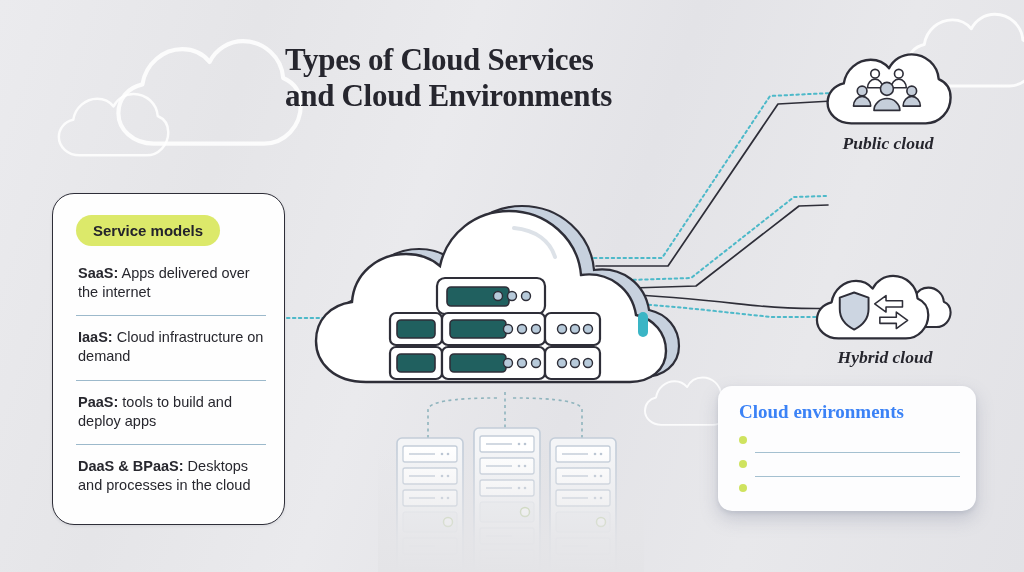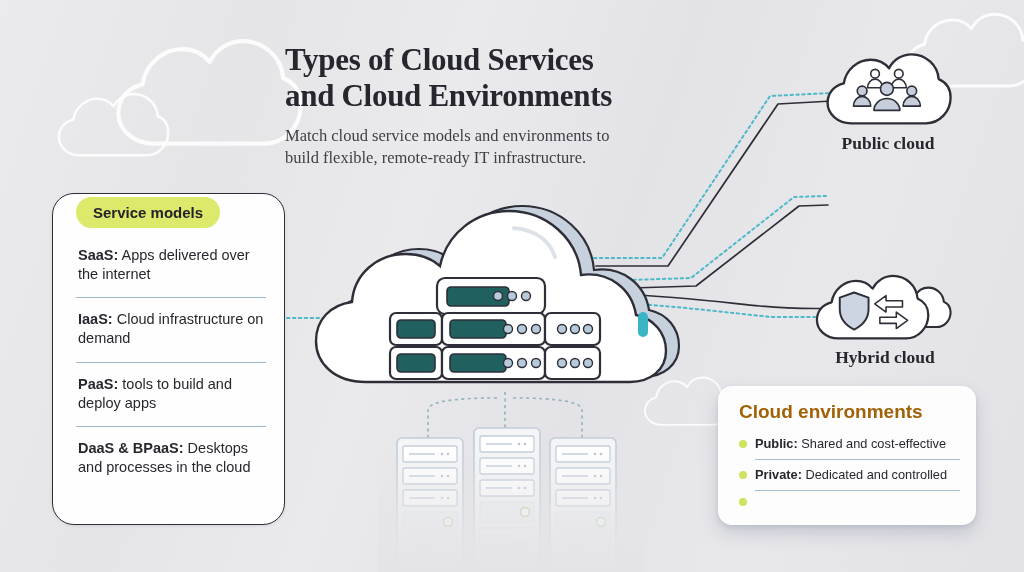--- a/index.html
+++ b/index.html
@@ -16,42 +16,42 @@
 
   
   .header{left:285px;top:42px;width:452px;text-align:left;}
   .title{font-family:"Liberation Serif",serif;font-weight:bold;font-size:31px;line-height:1.16;color:#26262e;letter-spacing:-0.3px;}
   .subtitle{margin-top:11px;font-family:"Liberation Serif",serif;font-size:16.5px;line-height:1.32;color:#3e3e46;}
 
   
   .svc-panel{
     left:52px;top:193px;width:233px;height:332px;box-sizing:border-box;
     background:#fefefe;border:1.6px solid #2e2e38;border-radius:22px;
-    padding:3px 18px 14px 23px;box-shadow:0 1px 3px rgba(40,50,70,.10);
+    padding:21px 18px 14px 23px;box-shadow:0 1px 3px rgba(40,50,70,.10);
   }
   .badge{
     display:inline-block;background:#dce96a;color:#23232b;
     font-weight:bold;font-size:15px;padding:7px 17px;border-radius:17px;margin-bottom:6px;
   }
   .svc-item{font-size:14.5px;line-height:1.32;color:#27272e;padding:12px 2px 13px 2px;}
   .svc-item b{font-weight:bold;}
   .svc-item.sep{border-bottom:1px solid #9cb9cb;}
 
   
   .ctype{text-align:center;}
-  .ctype-label{font-family:"Liberation Serif",serif;font-weight:bold;font-size:17.5px;color:#26262e;margin-top:1px;}
+  .ctype-label{font-family:"Liberation Serif",serif;font-weight:bold;font-size:17.5px;color:#26262e;margin-top:1px;font-style:italic;}
 
   
   .env-panel{
     left:718px;top:386px;width:258px;box-sizing:border-box;
     background:#fdfdfe;border-radius:14px;
     padding:15px 16px 11px 21px;
     box-shadow:0 8px 18px rgba(110,120,145,.28),0 2px 4px rgba(110,120,145,.18);
   }
-  .env-title{font-family:Liberation Sans, sans-serif;font-weight:bold;font-size:19px;color:#a16207;margin-bottom:6px;}
+  .env-title{font-family:Liberation Serif, serif;font-weight:bold;font-size:19px;color:#3b82f6;margin-bottom:6px;}
   .env-item{display:flex;align-items:center;padding:7px 0 8px 0;font-size:12.8px;color:#27272e;}
   .env-item b{font-weight:bold;}
   .env-dot{width:8px;height:8px;border-radius:50%;background:#cfe35f;margin-right:8px;flex:0 0 auto;}
   .env-sep{height:1px;background:#a4c0d0;margin-left:16px;}
 
   .tower-fade{
     left:378px;top:448px;width:266px;height:124px;
     background:linear-gradient(to bottom,rgba(229,229,232,0) 0%,rgba(229,229,232,.88) 72%,#e4e4e7 100%);
   }
 </style>
@@ -155,24 +155,20 @@
     </g>
   </svg>
 
   <div class="abs tower-fade"></div>
 
   <div class="abs header">
     <div class="title">
       <div>Types of Cloud Services</div>
       <div>and Cloud Environments</div>
     </div>
-    <div class="subtitle">
-      <div>Match cloud service models and environments to</div>
-      <div>build flexible, remote-ready IT infrastructure.</div>
-    </div>
   </div>
 
   <div class="abs svc-panel">
     <span class="badge">Service models</span>
     <div class="svc-item sep">
       <b>SaaS:</b>
       <span>Apps delivered over the internet</span>
     </div>
     <div class="svc-item sep">
       <b>IaaS:</b>
@@ -218,32 +214,24 @@
         <path d="M 66 42 L 82 42 L 82 37 L 93 45 L 82 53 L 82 48 L 66 48 Z" fill="#ffffff" stroke-width="1.5"></path>
       </g>
     </svg>
     <div class="ctype-label">Hybrid cloud</div>
   </div>
 
   <div class="abs env-panel">
     <div class="env-title">Cloud environments</div>
     <div class="env-item">
       <span class="env-dot"></span>
-      <span>
-        <b>Public:</b>
-        <span>Shared and cost-effective</span>
-      </span>
     </div>
     <div class="env-sep"></div>
     <div class="env-item">
       <span class="env-dot"></span>
-      <span>
-        <b>Private:</b>
-        <span>Dedicated and controlled</span>
-      </span>
     </div>
     <div class="env-sep"></div>
     <div class="env-item">
       <span class="env-dot"></span>
     </div>
   </div>
 
 </div>
 
 </body></html>

